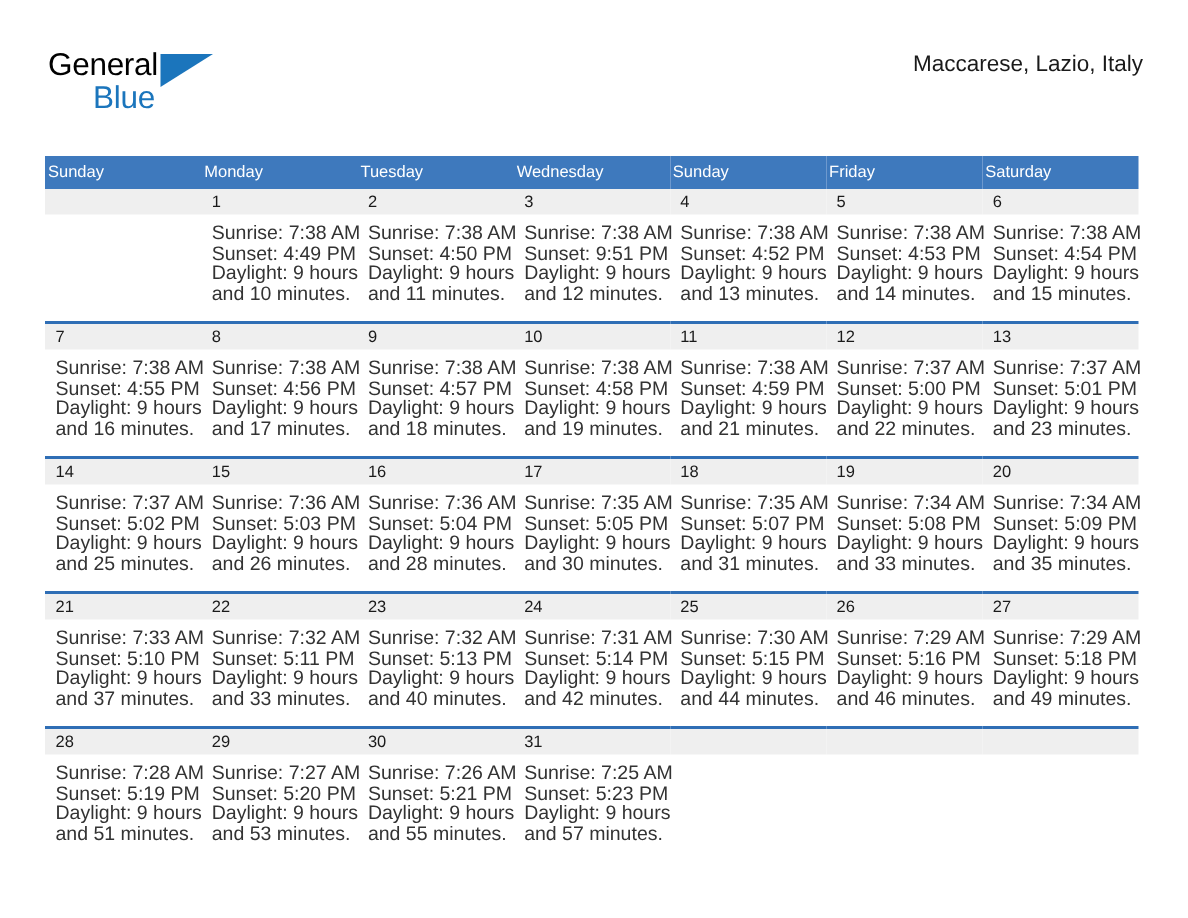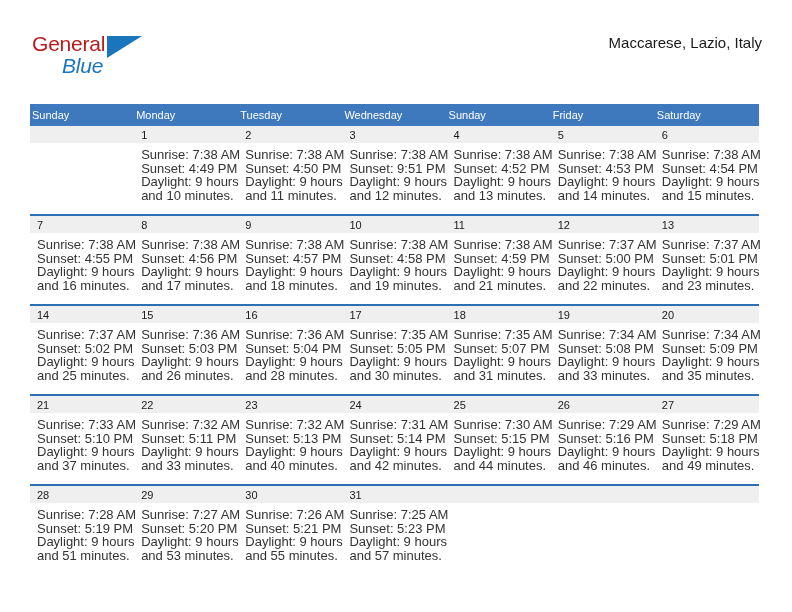--- a/index.html
+++ b/index.html
@@ -37,34 +37,33 @@
     top: 4px;
     width: 140px;
     height: 56px;
   }
   .logo-general {
     position: absolute;
     left: 0;
     top: 0;
     font-size: 21px;
     letter-spacing: -0.2px;
-    color: #b91c1c;
+    color: #000000;
     line-height: 24px;
     white-space: nowrap;
   }
   .logo-blue {
     position: absolute;
     left: 30px;
     top: 22px;
     font-size: 21px;
     letter-spacing: -0.2px;
     color: #1b75bc;
     line-height: 24px;
     white-space: nowrap;
-    font-style: italic;
   }
   .logo-triangle {
     position: absolute;
     left: 75px;
     top: 4px;
     width: 0;
     height: 0;
     border-left: 35px solid #1b75bc;
     border-bottom: 22px solid transparent;
   }

